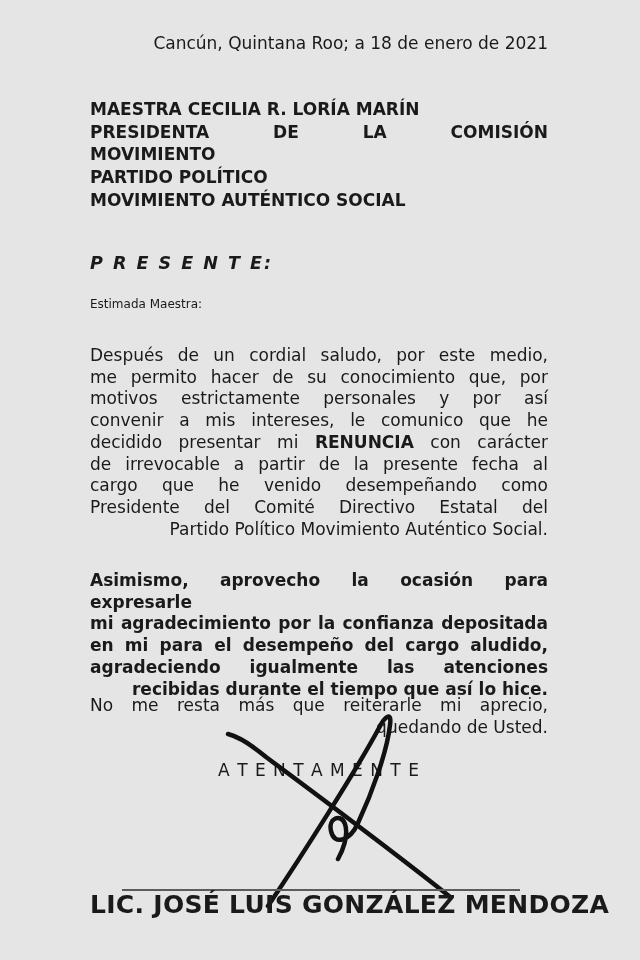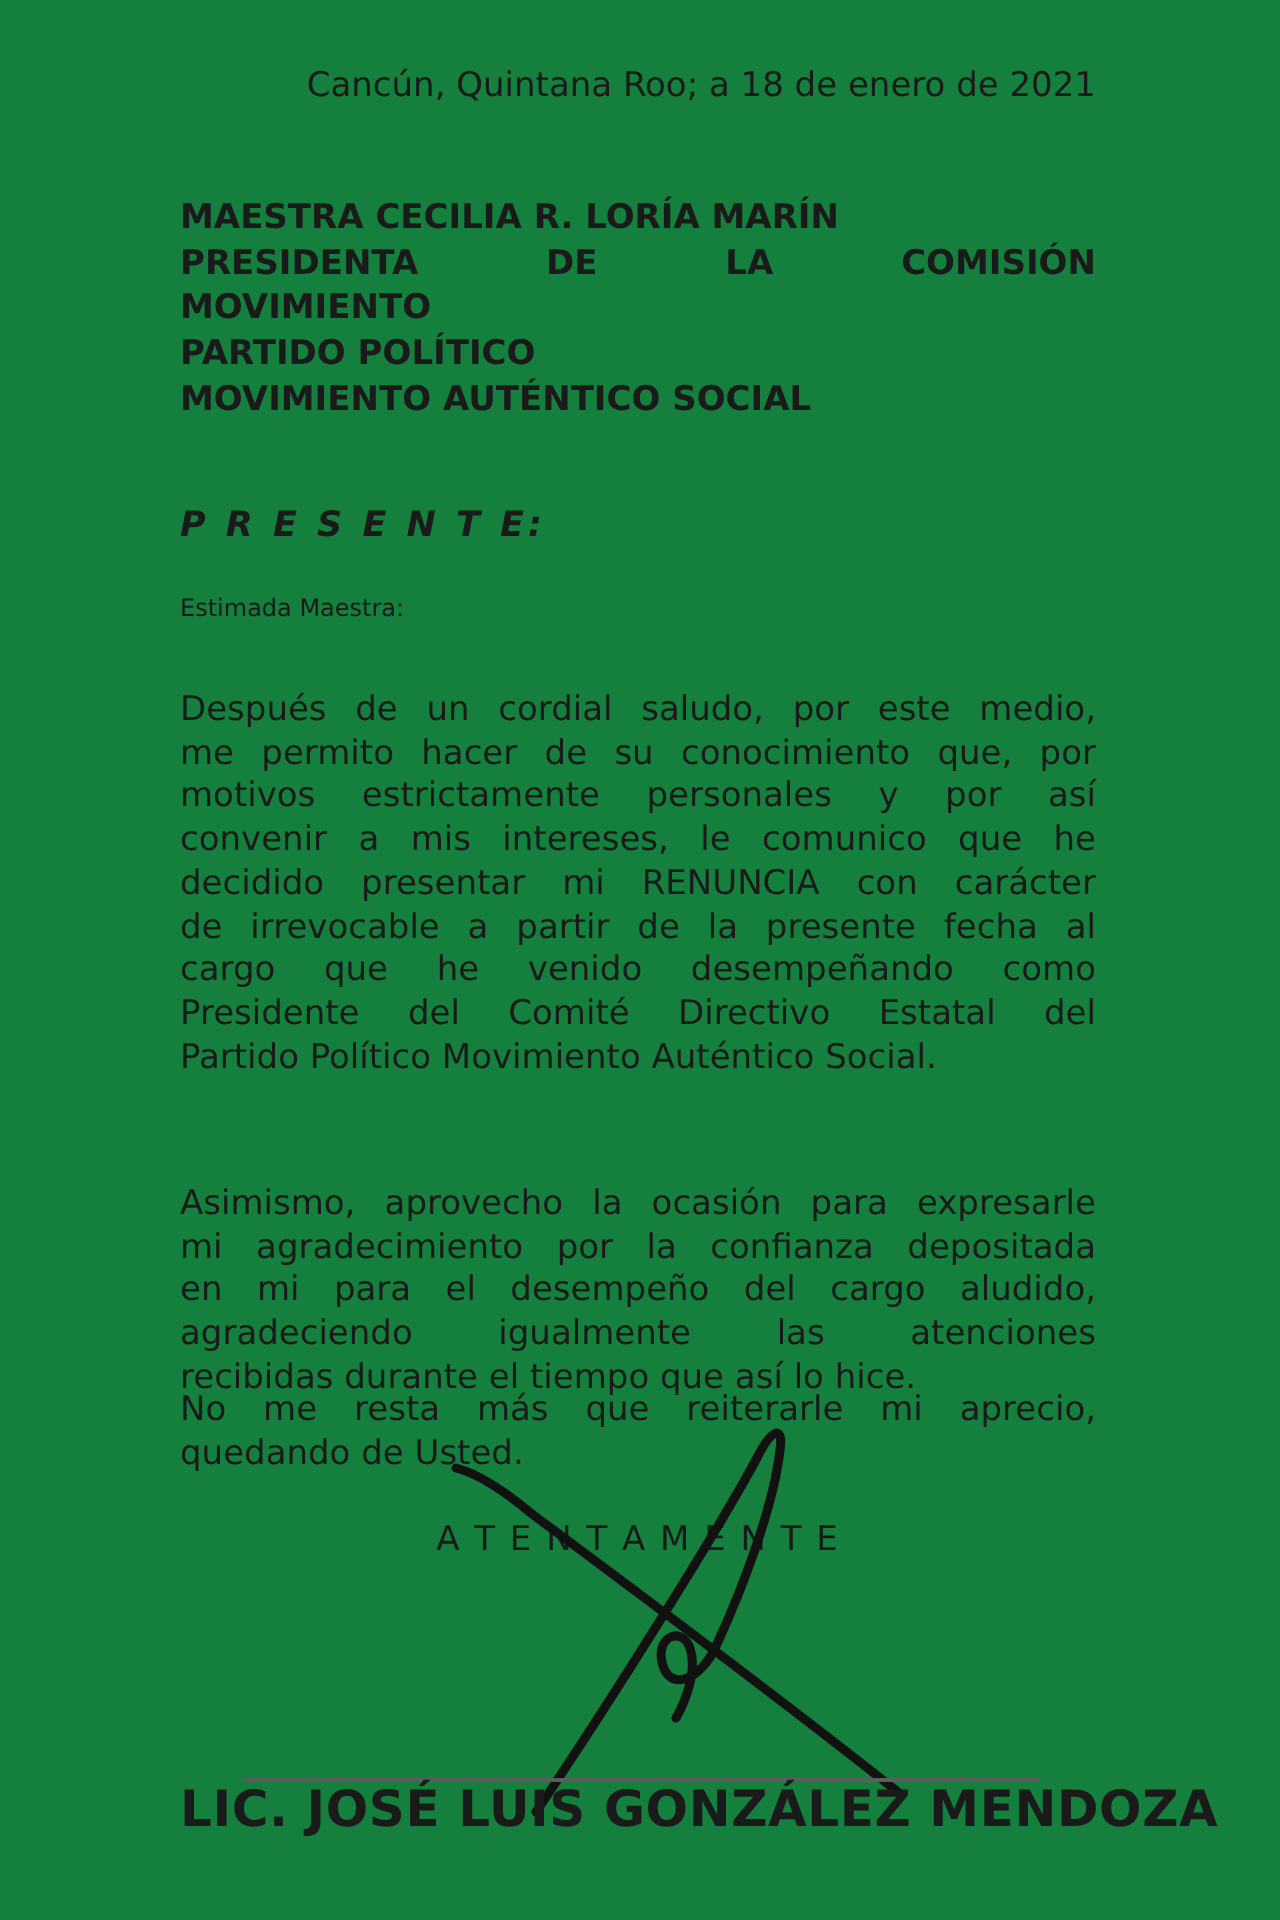--- a/index.html
+++ b/index.html
@@ -1,52 +1,52 @@
 <!DOCTYPE html>
 <html><head>
 <meta charset="utf-8">
 <style>
   html,body { margin:0; padding:0; background:#ffffff; }
   .page {
-    position:relative; width:640px; height:960px; background:#15803d;
+    position:relative; width:640px; height:960px; background:#e5e5e5;
     font-family:"DejaVu Sans","Liberation Sans",sans-serif;
     color:#1a1a1a; overflow:hidden;
   }
   .abs { position:absolute; }
   .date {
     top:33px; left:90px; width:458px;
     text-align:right; font-size:17px; white-space:nowrap;
   }
   .recipient {
     top:98px; left:90px; width:458px;
     font-weight:bold; font-size:17px; line-height:22.7px;
   }
   .force-justify { text-align:justify; text-align-last:justify; }
   .presente {
     top:253px; left:90px;
     font-weight:bold; font-size:17.5px; letter-spacing:2px; white-space:nowrap;font-style:italic;
   }
   .salutation { top:297px; left:90px; font-size:12px; }
   .para { left:90px; width:458px; font-size:17px; line-height:21.7px; }
   .p1 { top:345px; }
-  .p2 { top:592px; }
+  .p2 { top:570px;font-weight:bold; }
   .p3 { top:695px; }
   .jl { text-align:justify; text-align-last:justify; }
-  .ll { text-align:left; }
+  .ll { text-align:right; }
   .closing {
     top:760px; left:90px; width:458px; text-align:center;
     font-size:17px; letter-spacing:1px; white-space:nowrap;
   }
   .sig-line { top:889px; left:122px; width:398px; height:0; border-top:2px solid #5c5c5c; }
   .signatory {
     top:890px; left:90px; width:458px; text-align:right;
     font-weight:bold; font-size:25px; letter-spacing:0.3px; white-space:nowrap;
   }
   .signature-svg { top:0; left:0; width:640px; height:960px; pointer-events:none; }
-  b { font-weight:normal; }
+  b { font-weight:bold; }
 </style>
 </head>
 <body>
 
 <div class="page">
 
   <div class="abs date">Cancún, Quintana Roo; a 18 de enero de 2021</div>
 
   <div class="abs recipient">
     <div>MAESTRA CECILIA R. LORÍA MARÍN</div>

